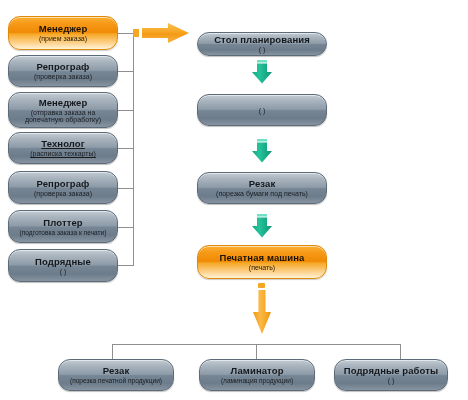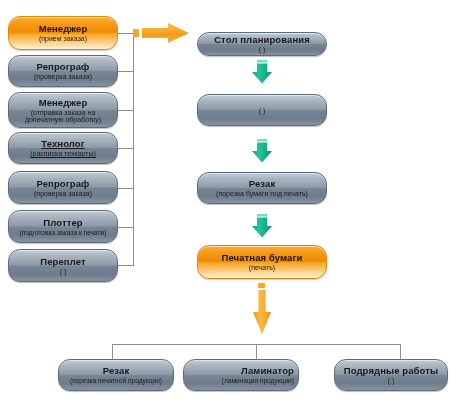--- a/index.html
+++ b/index.html
@@ -146,21 +146,21 @@
     <span class="title">Репрограф</span>
     <span class="sub">(проверка заказа)</span>
   </div>
 
   <div class="node gray" style="left:8px; top:210px; width:110px; height:33px;">
     <span class="title">Плоттер</span>
     <span class="sub" style="font-size:6.6px;">(подготовка заказа к печати)</span>
   </div>
 
   <div class="node gray" style="left:8px; top:249px; width:110px; height:33px;">
-    <span class="title">Переплет</span>
+    <span class="title">Подрядные</span>
     <span class="sub">(   )</span>
   </div>
 
   <div class="line orange-bar" style="left:133px; top:29px; width:6px; height:8px; border-radius:1px;"></div>
 
   <div class="arrow" style="left:142px; top:23px;">
     <svg width="48" height="20" viewBox="0 0 48 20" aria-hidden="true">
       <defs>
         <linearGradient id="gOr" x1="0" y1="0" x2="0" y2="1">
           <stop offset="0%" stop-color="#fcc051"></stop>
@@ -210,21 +210,21 @@
   </div>
 
   <div class="arrow" style="left:252px; top:214px;">
     <svg width="20" height="24" viewBox="0 0 20 24" aria-hidden="true">
       <rect x="5" y="0" width="10" height="2.5" fill="#6fe0c4"></rect>
       <path d="M5,3.5 L15,3.5 L15,12 L20,12 L10,23.5 L0,12 L5,12 Z" fill="url(#gGr)"></path>
     </svg>
   </div>
 
   <div class="node orange" style="left:197px; top:245px; width:130px; height:34px;">
-    <span class="title">Печатная бумаги</span>
+    <span class="title">Печатная машина</span>
     <span class="sub">(печать)</span>
   </div>
 
   <div class="line orange-bar" style="left:258px; top:283px; width:7px; height:5px; border-radius:1px;"></div>
 
   <div class="arrow" style="left:252px; top:290px;">
     <svg width="20" height="45" viewBox="0 0 20 45" aria-hidden="true">
       <defs>
         <linearGradient id="gOr2" x1="0" y1="0" x2="1" y2="0">
           <stop offset="0%" stop-color="#f09a12"></stop>
@@ -240,21 +240,21 @@
   <div class="line h" style="left:112px; top:344px; width:288px;"></div>
   <div class="line v" style="left:112px; top:344px; height:16px;"></div>
   <div class="line v" style="left:256px; top:344px; height:16px;"></div>
   <div class="line v" style="left:400px; top:344px; height:16px;"></div>
 
   <div class="node gray" style="left:58px; top:359px; width:116px; height:32px;">
     <span class="title">Резак</span>
     <span class="sub" style="font-size:6.6px;">(порезка печатной продукции)</span>
   </div>
 
-  <div class="node gray" style="left:183px; top:359px; width:116px; height:32px;align-items:flex-end;">
+  <div class="node gray" style="left:199px; top:359px; width:116px; height:32px;">
     <span class="title">Ламинатор</span>
     <span class="sub" style="font-size:6.6px;">(ламинация продукции)</span>
   </div>
 
   <div class="node gray" style="left:334px; top:359px; width:114px; height:32px;">
     <span class="title">Подрядные работы</span>
     <span class="sub">(   )</span>
   </div>
 
   <span class="vh">Схема производственного процесса типографии</span>

